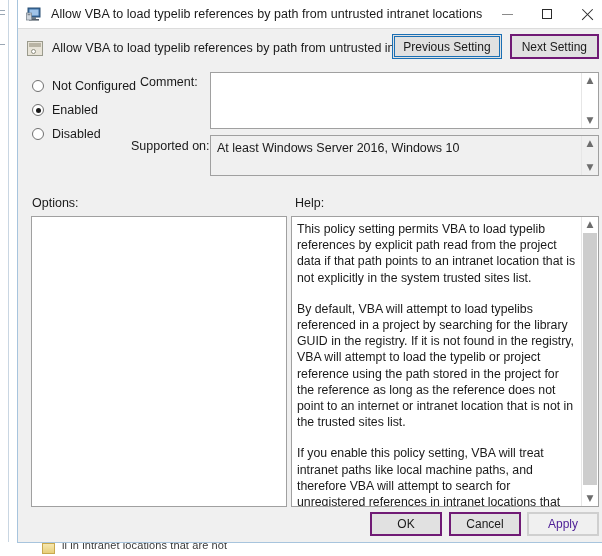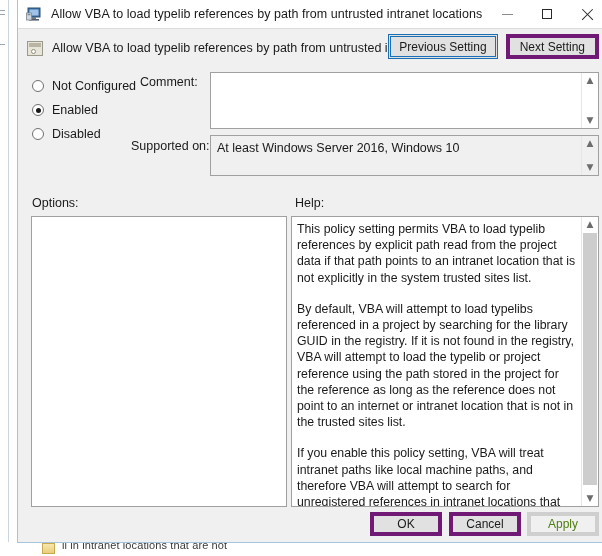--- a/index.html
+++ b/index.html
@@ -172,35 +172,35 @@
     position: absolute;
     right: 8px; top: 5px;
     display: flex;
     gap: 8px;
   }
   .btn {
     font-family: "Liberation Sans", sans-serif;
     font-size: 12px;
     color: #1a1a1a;
     background: #e1e1e1;
-    border: 4px solid #701a75;
+    border: 2px solid #701a75;
     height: 25px;
     padding: 0 10px;
     box-sizing: border-box;
     display: flex;
     align-items: center;
     justify-content: center;
     white-space: nowrap;
   }
   .btn.focused {
     border: 1px solid #1a6fb4;
     outline: 1px solid #1a6fb4;
     outline-offset: -3px;
   }
-  .btn.disabled { color: #4d7c0f; }
+  .btn.disabled { color: #4c1d95; }
 
   
   .settings {
     position: relative;
     height: 118px;
   }
   .radios {
     position: absolute;
     left: 14px; top: 7px;
     width: 110px;

